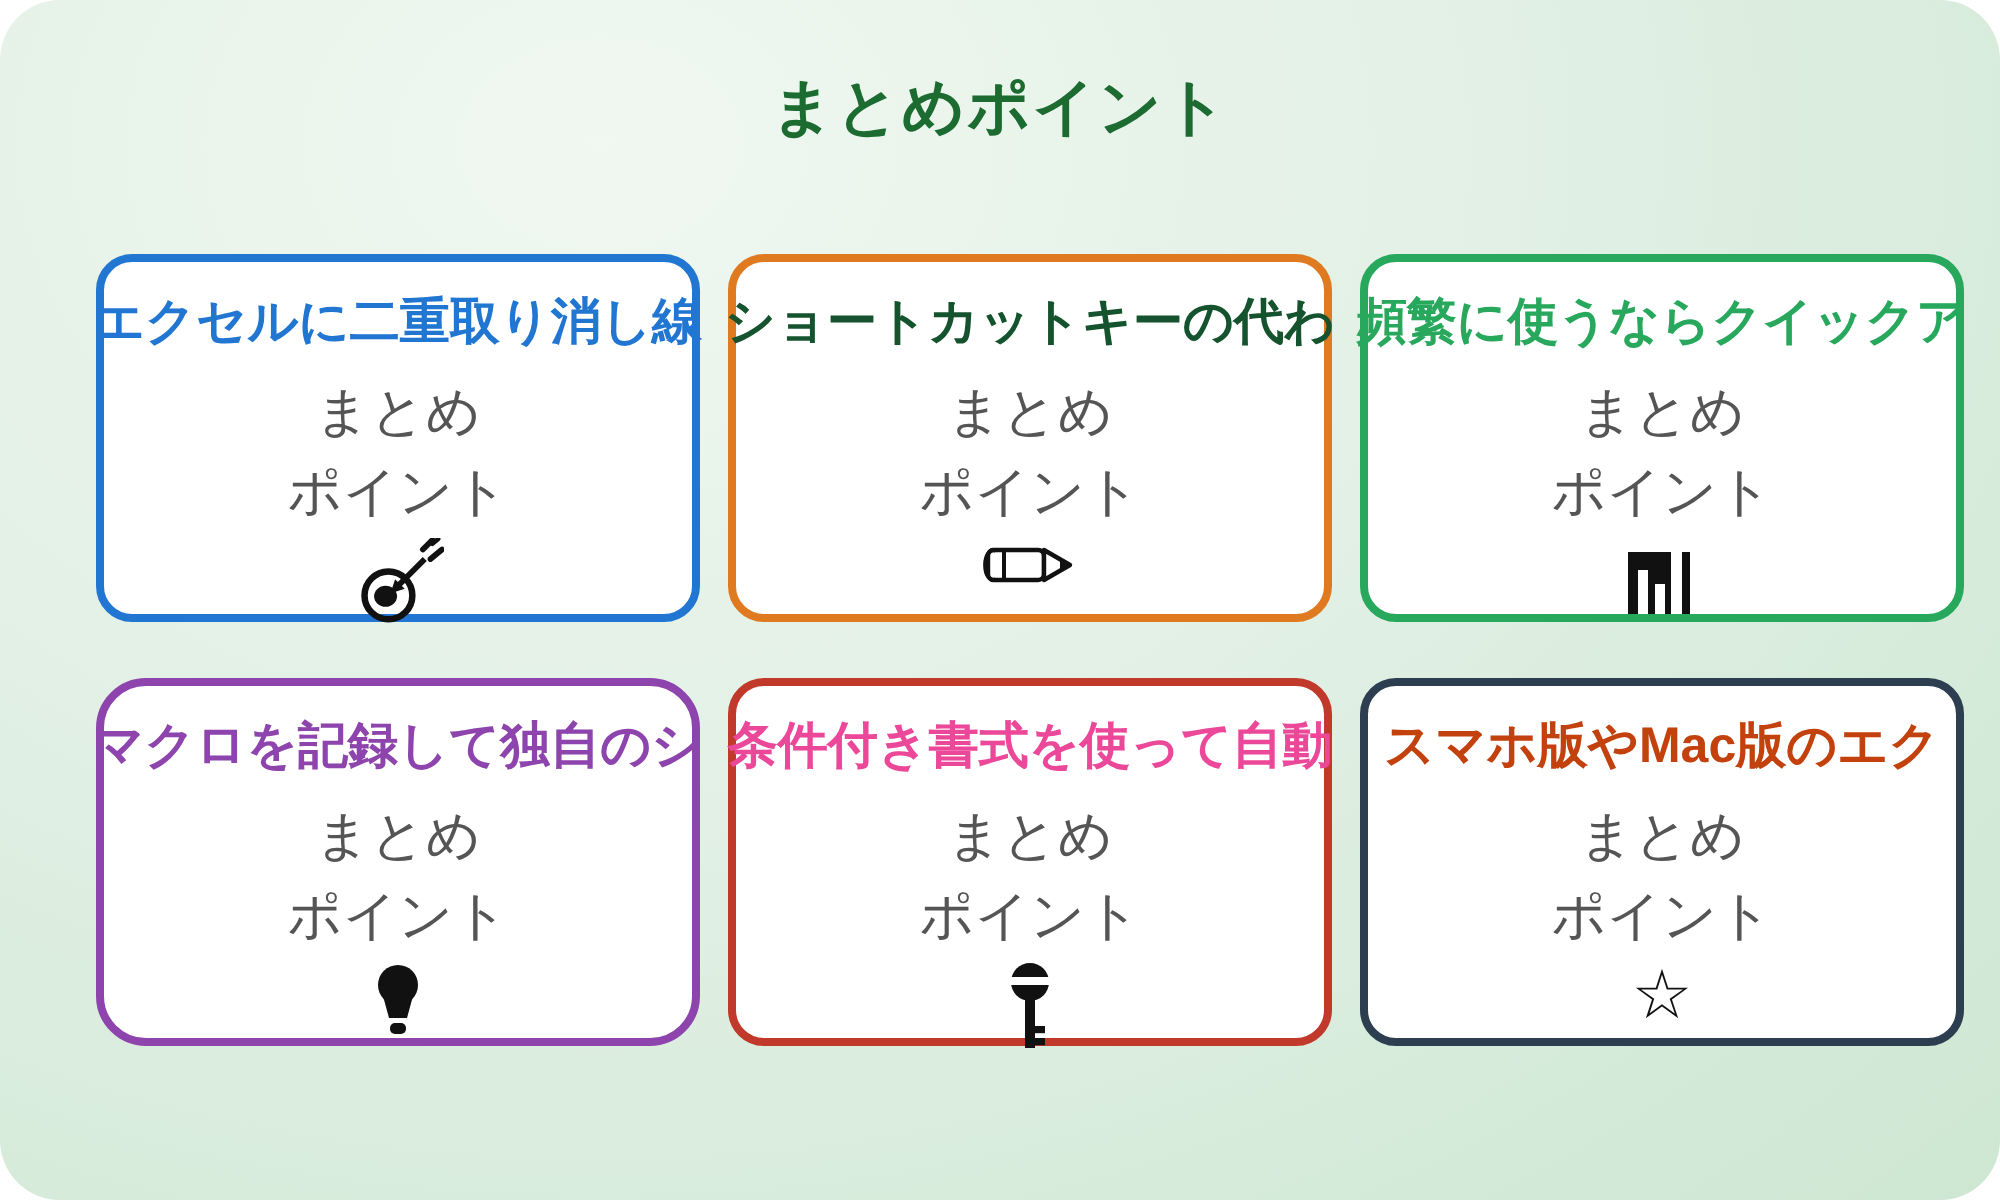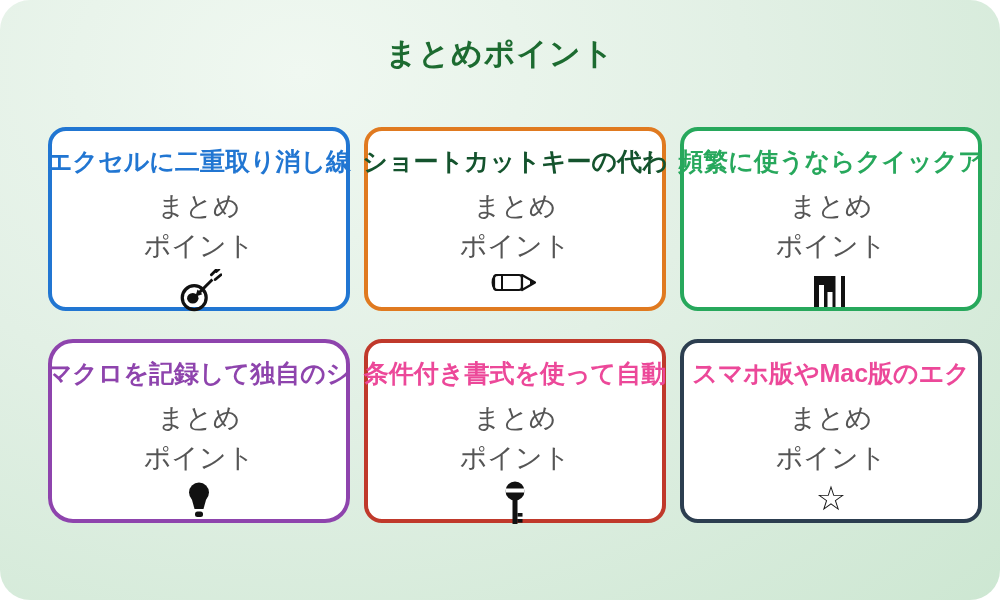--- a/index.html
+++ b/index.html
@@ -144,21 +144,21 @@
           <circle cx="13" cy="10" r="9.5" fill="#111"></circle>
           <rect x="3.5" y="7.5" width="19" height="4" fill="#fff"></rect>
           <rect x="10.5" y="18" width="5" height="25" fill="#111"></rect>
           <rect x="15.5" y="32" width="5" height="3.6" fill="#111"></rect>
           <rect x="15.5" y="38" width="5" height="3.6" fill="#111"></rect>
         </svg>
       </div>
     </div>
 
     <div class="card" style="border-color: rgb(44, 62, 80);">
-      <div class="card-title" style="color: #ec4899;">スマホ版やMac版のエク</div>
+      <div class="card-title" style="color: #c2410c;">スマホ版やMac版のエク</div>
       <div class="card-body">
         <div>まとめ</div>
         <div>ポイント</div>
       </div>
       <div class="card-icon">
         <span class="star-glyph">☆</span>
       </div>
     </div>
 
   </div>

